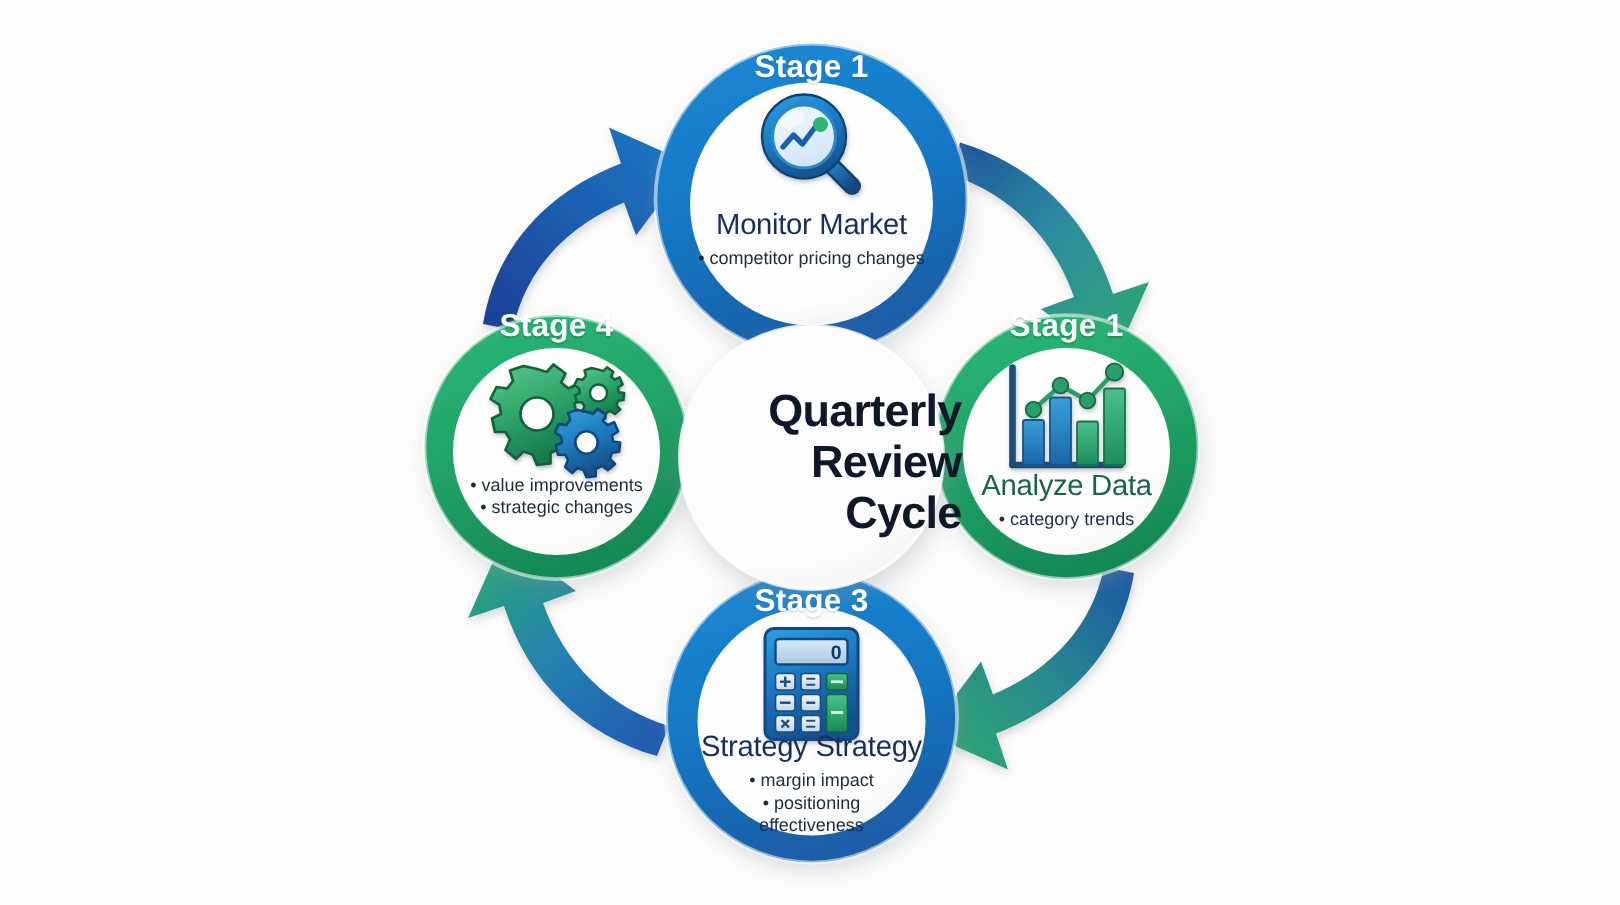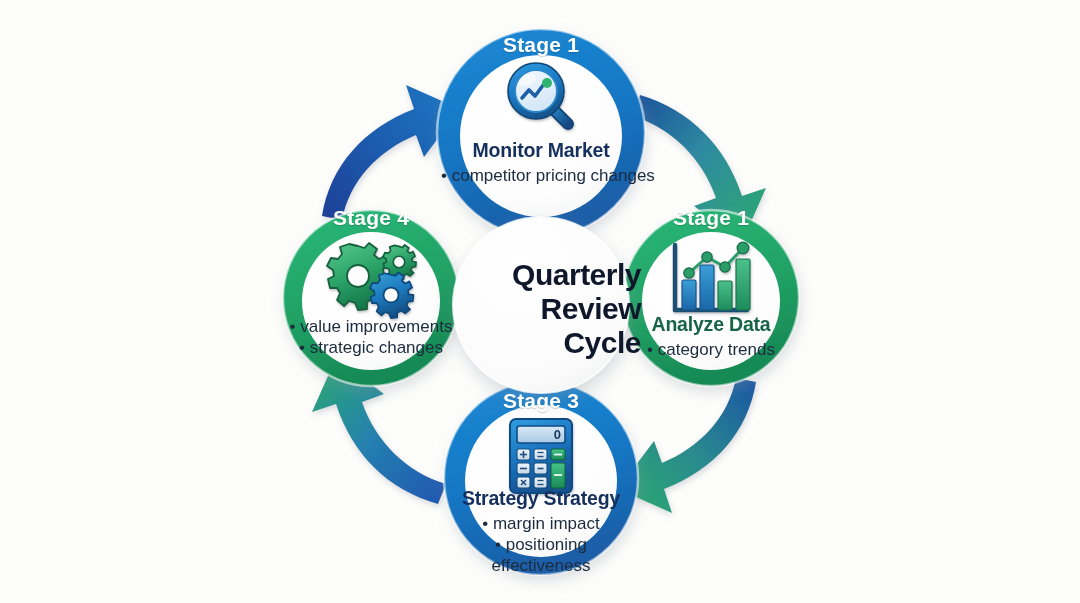--- a/index.html
+++ b/index.html
@@ -33,29 +33,29 @@
   .stage-label {
     position: absolute;
     text-align: center;
     color: #ffffff;
     font-weight: bold;
     font-size: 21px;
     letter-spacing: 0.2px;
     text-shadow: 0 1px 1px rgba(0,0,0,0.18);
   }
   .node-title {
-    font-weight: bold;
+    font-weight: normal;
     font-size: 19.5px;
     letter-spacing: -0.2px;
     line-height: 1.12;
   }
   .node-title.blue { color: #16305e; }
   .node-title.green { color: #176447; }
   .node-bullets {
-    font-size: 17px;
+    font-size: 12px;
     color: #1c2b3e;
     line-height: 1.24;
     margin-top: 3px;
   }
   .node-bullets div { white-space: nowrap; }
   .node-bullets div.wrap { white-space: normal; }
   .hub-text {
     position: absolute;
     text-align: right;
     color: #0f172a;

